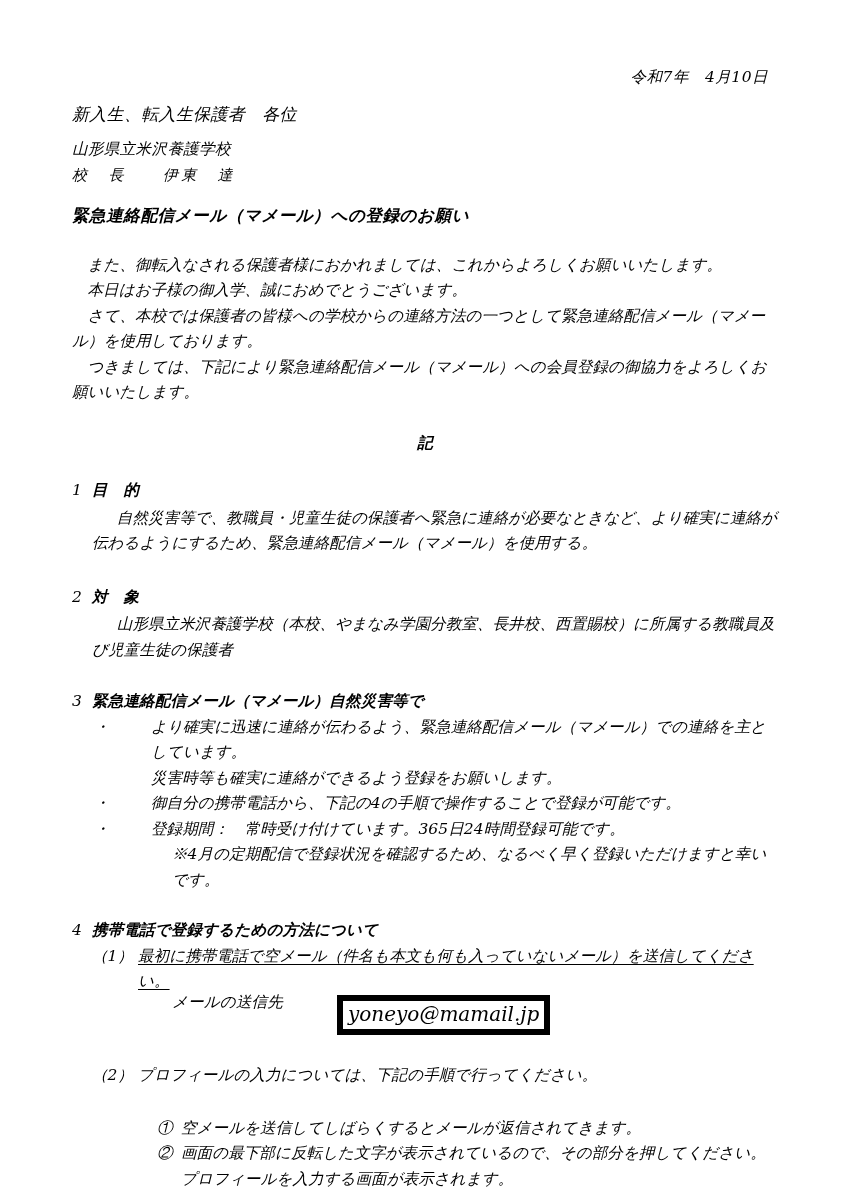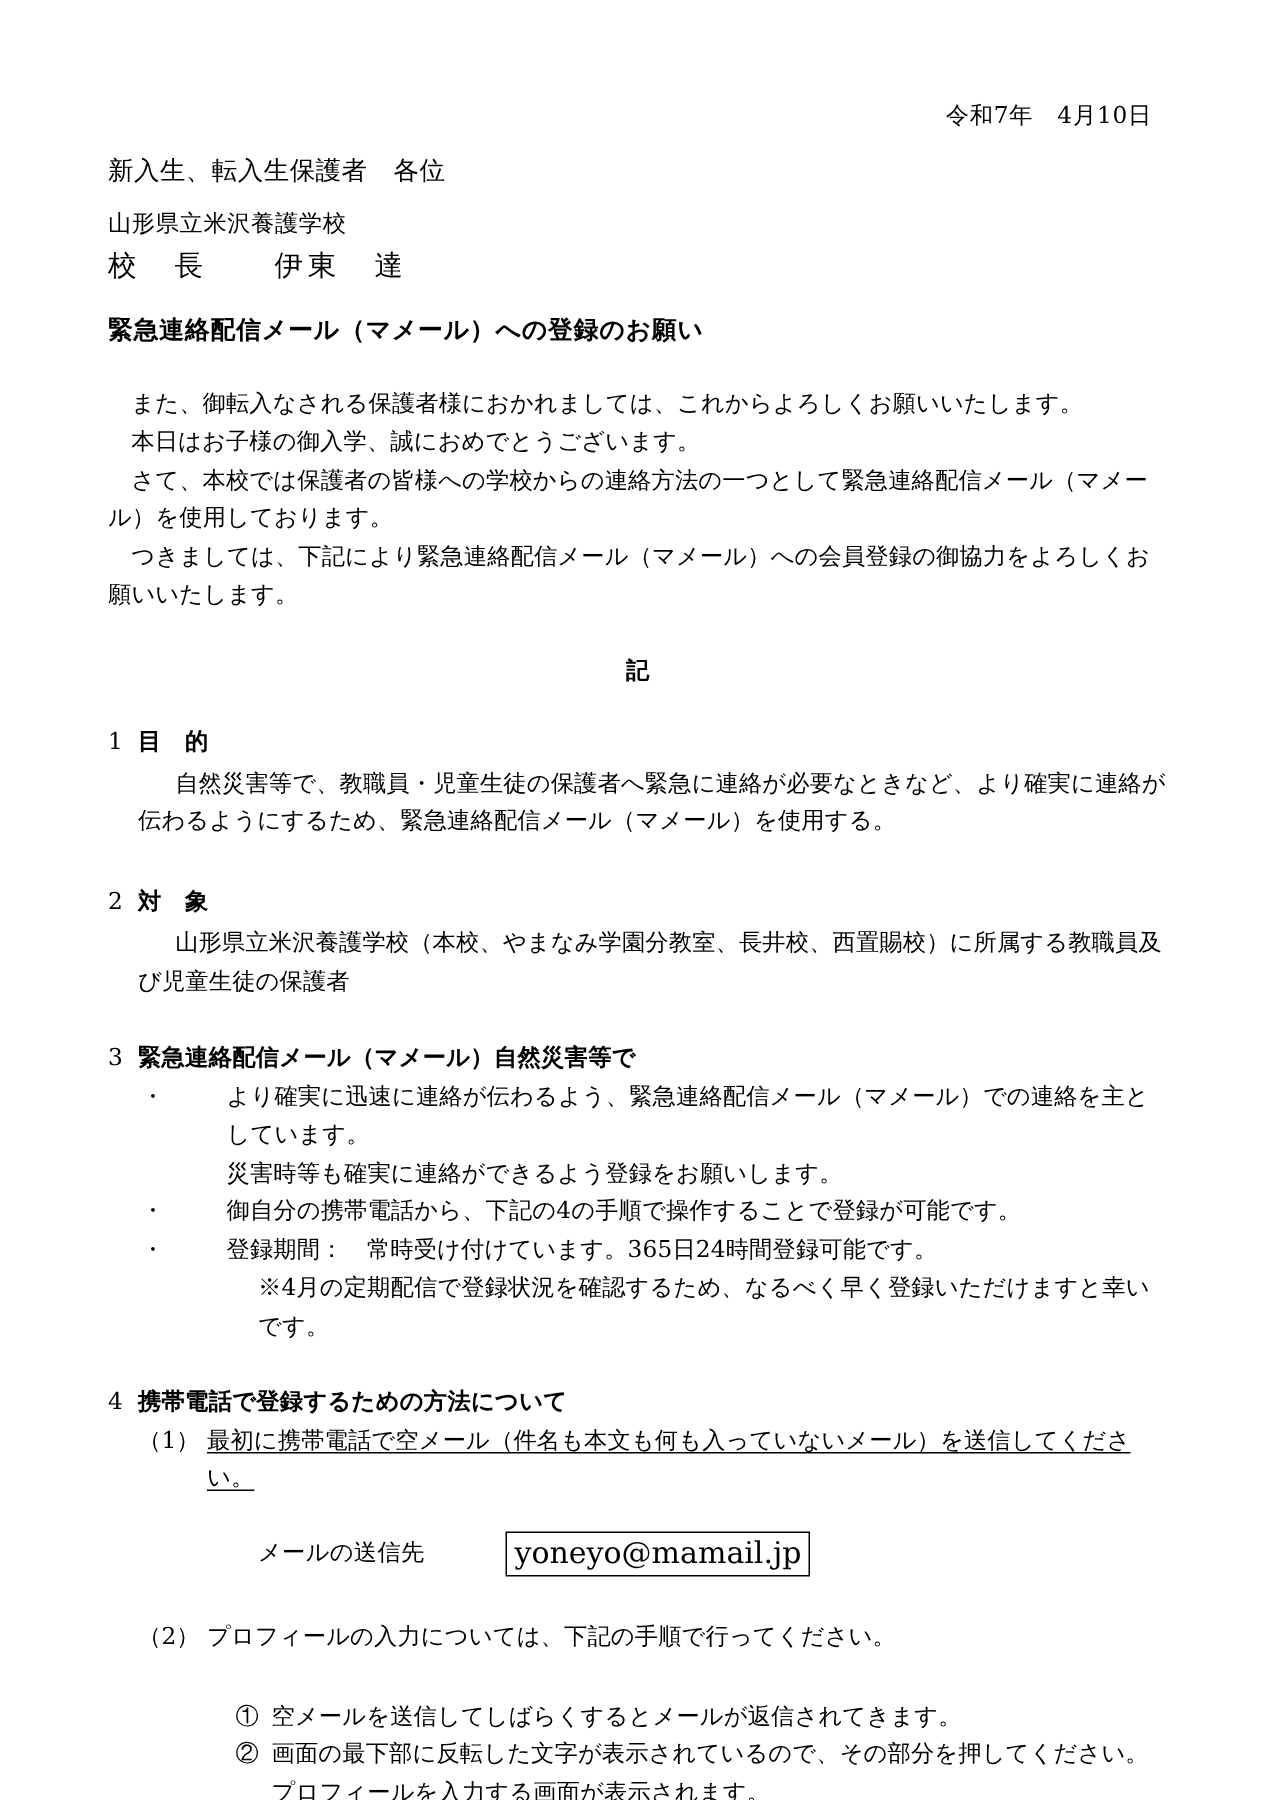--- a/index.html
+++ b/index.html
@@ -14,20 +14,21 @@
     -webkit-font-smoothing: antialiased;
   }
   .page {
     position: relative;
     width: 849px;
     height: 1200px;
     background: #ffffff;
     overflow: hidden;
     box-sizing: border-box;
     padding: 16px;
+    font-style: italic;
   }
   .body-area {
     position: absolute;
     left: 72px;
     top: 0;
     width: 706px;
   }
 
   
   .doc-date {
@@ -47,21 +48,21 @@
   .issuer {
     margin-top: 19px;
     padding-right: 10px;
   }
   .issuer-org {
     font-size: 15.5px;
     line-height: 1;
     letter-spacing: 0.4px;
   }
   .issuer-person {
-    font-size: 19px;
+    font-size: 15px;
     line-height: 1;
     margin-top: 11px;
     padding-right: 2px;
     letter-spacing: 3.2px;
   }
 
   
   .doc-title {
     text-align: left;
     font-size: 16.5px;
@@ -167,33 +168,32 @@
   }
   .sub-text { flex: 1 1 auto; }
   .underlined {
     text-decoration: underline;
     text-underline-offset: 3px;
     text-decoration-thickness: 1px;
   }
 
   
   .mail-block {
-    margin-top: 22px;
     padding-left: 100px;
     display: flex;
-    align-items: center;
+    align-items: flex-start;
   }
   .mail-label {
     font-size: 15.5px;
     line-height: 1;
     letter-spacing: 0.2px;
   }
   .mail-box {
     margin-left: 54px;
-    border: 1px solid #000000;
+    border: 6px solid #000000;
     padding: 2px 5px 3px 5px;
     font-size: 20px;
     line-height: 1.18;
     font-family: "DejaVu Serif", "Liberation Serif", serif;
     white-space: nowrap;
   }
 
   
   .steps {
     margin-top: 27px;

